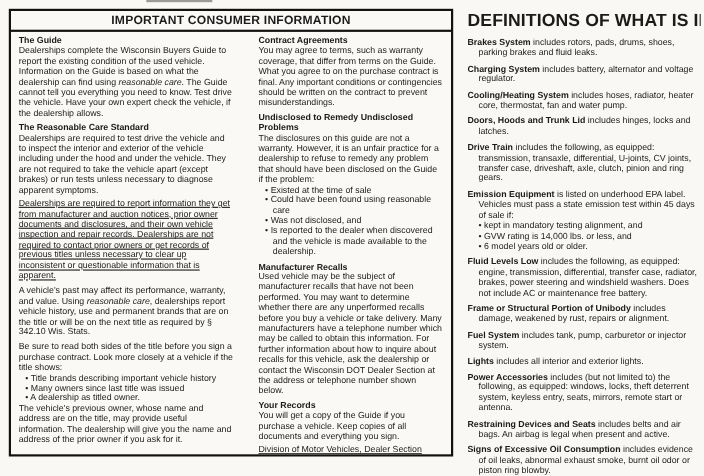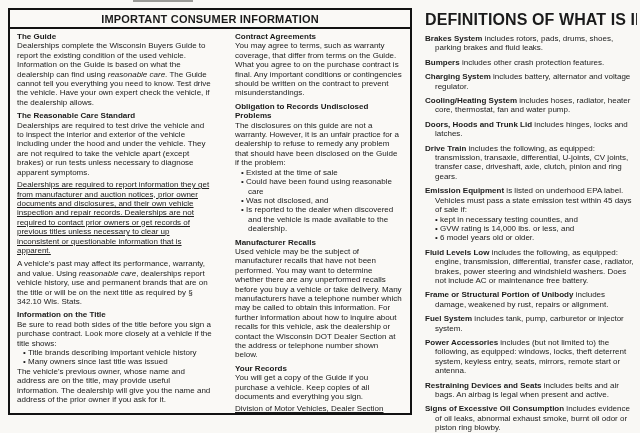--- a/index.html
+++ b/index.html
@@ -55,34 +55,34 @@
           </div>
           <div class="section">
             <div class="section-heading">The Reasonable Care Standard</div>
             <div class="p">Dealerships are required to test drive the vehicle and to inspect the interior and exterior of the vehicle including under the hood and under the vehicle. They are not required to take the vehicle apart (except brakes) or run tests unless necessary to diagnose apparent symptoms.</div>
             <div class="p">Dealerships are required to report information they get from manufacturer and auction notices, prior owner documents and disclosures, and their own vehicle inspection and repair records. Dealerships are not required to contact prior owners or get records of previous titles unless necessary to clear up inconsistent or questionable information that is apparent.</div>
           </div>
           <div class="section">
             <div class="p">A vehicle's past may affect its performance, warranty, and value. Using <i>reasonable care</i>, dealerships report vehicle history, use and permanent brands that are on the title or will be on the next title as required by § 342.10 Wis. Stats.</div>
           </div>
           <div class="section">
-            <div class="section-heading">Information on the Title</div>
             <div class="p">Be sure to read both sides of the title before you sign a purchase contract. Look more closely at a vehicle if the title shows:</div>
             <div class="bullet-line">• Title brands describing important vehicle history</div>
             <div class="bullet-line">• Many owners since last title was issued</div>
+            <div class="bullet-line">• A dealership as titled owner.</div>
             <div class="p">The vehicle's previous owner, whose name and address are on the title, may provide useful information. The dealership will give you the name and address of the prior owner if you ask for it.</div>
           </div>
         </div>
       <div class="col-mid">
           <div class="section">
             <div class="section-heading">Contract Agreements</div>
             <div class="p">You may agree to terms, such as warranty coverage, that differ from terms on the Guide. What you agree to on the purchase contract is final. Any important conditions or contingencies should be written on the contract to prevent misunderstandings.</div>
           </div>
           <div class="section">
-            <div class="section-heading">Obligation to Records Undisclosed Problems</div>
+            <div class="section-heading">Undisclosed to Remedy Undisclosed Problems</div>
             <div class="p">The disclosures on this guide are not a warranty. However, it is an unfair practice for a dealership to refuse to remedy any problem that should have been disclosed on the Guide if the problem:</div>
             <div class="bullet-line">• Existed at the time of sale</div>
             <div class="bullet-line">• Could have been found using reasonable care</div>
             <div class="bullet-line">• Was not disclosed, and</div>
             <div class="bullet-line">• Is reported to the dealer when discovered and the vehicle is made available to the dealership.</div>
           </div>
           <div class="section">
             <div class="section-heading">Manufacturer Recalls</div>
             <div class="p">Used vehicle may be the subject of manufacturer recalls that have not been performed. You may want to determine whether there are any unperformed recalls before you buy a vehicle or take delivery. Many manufacturers have a telephone number which may be called to obtain this information. For further information about how to inquire about recalls for this vehicle, ask the dealership or contact the Wisconsin DOT Dealer Section at the address or telephone number shown below.</div>
           </div>
@@ -98,48 +98,48 @@
     </div>
   </div>
 
   <div class="defs">
     <div class="defs-title">DEFINITIONS OF WHAT IS INSPECTED</div>
     <div id="defs-list">
         <div class="def-item">
           <div class="def-text"><span class="def-term">Brakes System</span> includes rotors, pads, drums, shoes, parking brakes and fluid leaks.</div>
         </div>
         <div class="def-item">
-          <div class="def-text"><span class="def-term">Bumpers</span> includes other crash protection features.</div>
-        </div>
-        <div class="def-item">
           <div class="def-text"><span class="def-term">Charging System</span> includes battery, alternator and voltage regulator.</div>
         </div>
         <div class="def-item">
           <div class="def-text"><span class="def-term">Cooling/Heating System</span> includes hoses, radiator, heater core, thermostat, fan and water pump.</div>
         </div>
         <div class="def-item">
           <div class="def-text"><span class="def-term">Doors, Hoods and Trunk Lid</span> includes hinges, locks and latches.</div>
         </div>
         <div class="def-item">
           <div class="def-text"><span class="def-term">Drive Train</span> includes the following, as equipped: transmission, transaxle, differential, U-joints, CV joints, transfer case, driveshaft, axle, clutch, pinion and ring gears.</div>
         </div>
         <div class="def-item">
           <div class="def-text"><span class="def-term">Emission Equipment</span> is listed on underhood EPA label. Vehicles must pass a state emission test within 45 days of sale if:</div>
-          <div class="def-bullet">• kept in necessary testing counties, and</div>
+          <div class="def-bullet">• kept in mandatory testing alignment, and</div>
           <div class="def-bullet">• GVW rating is 14,000 lbs. or less, and</div>
           <div class="def-bullet">• 6 model years old or older.</div>
         </div>
         <div class="def-item">
           <div class="def-text"><span class="def-term">Fluid Levels Low</span> includes the following, as equipped: engine, transmission, differential, transfer case, radiator, brakes, power steering and windshield washers. Does not include AC or maintenance free battery.</div>
         </div>
         <div class="def-item">
           <div class="def-text"><span class="def-term">Frame or Structural Portion of Unibody</span> includes damage, weakened by rust, repairs or alignment.</div>
         </div>
         <div class="def-item">
           <div class="def-text"><span class="def-term">Fuel System</span> includes tank, pump, carburetor or injector system.</div>
+        </div>
+        <div class="def-item">
+          <div class="def-text"><span class="def-term">Lights</span> includes all interior and exterior lights.</div>
         </div>
         <div class="def-item">
           <div class="def-text"><span class="def-term">Power Accessories</span> includes (but not limited to) the following, as equipped: windows, locks, theft deterrent system, keyless entry, seats, mirrors, remote start or antenna.</div>
         </div>
         <div class="def-item">
           <div class="def-text"><span class="def-term">Restraining Devices and Seats</span> includes belts and air bags. An airbag is legal when present and active.</div>
         </div>
         <div class="def-item">
           <div class="def-text"><span class="def-term">Signs of Excessive Oil Consumption</span> includes evidence of oil leaks, abnormal exhaust smoke, burnt oil odor or piston ring blowby.</div>
         </div>

